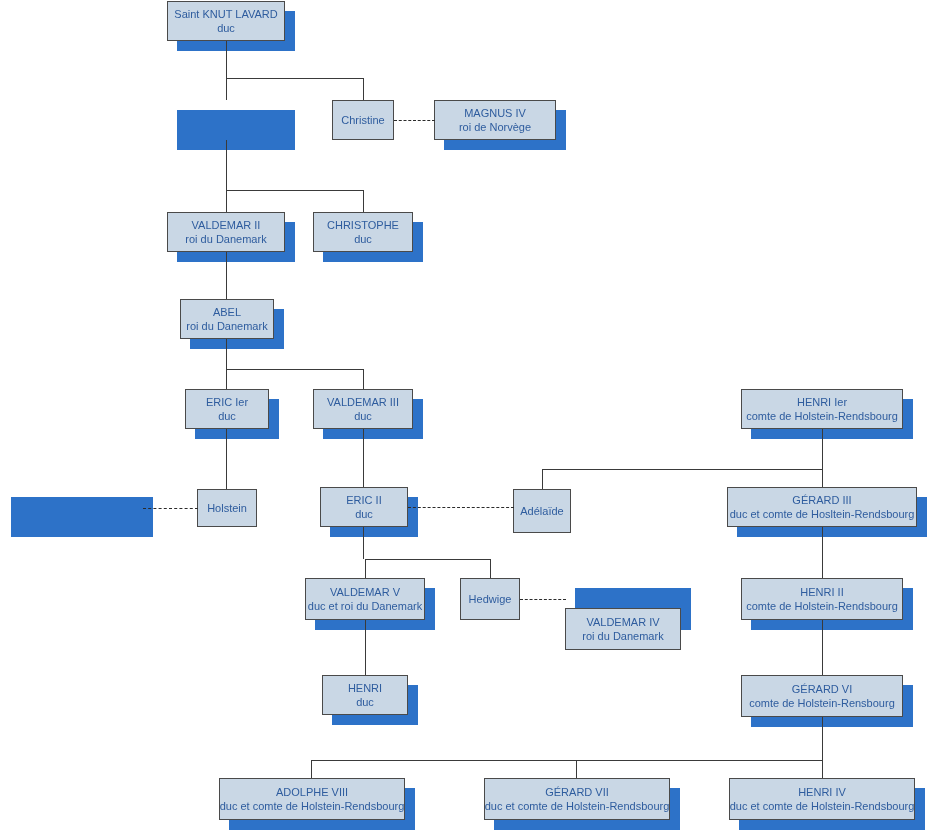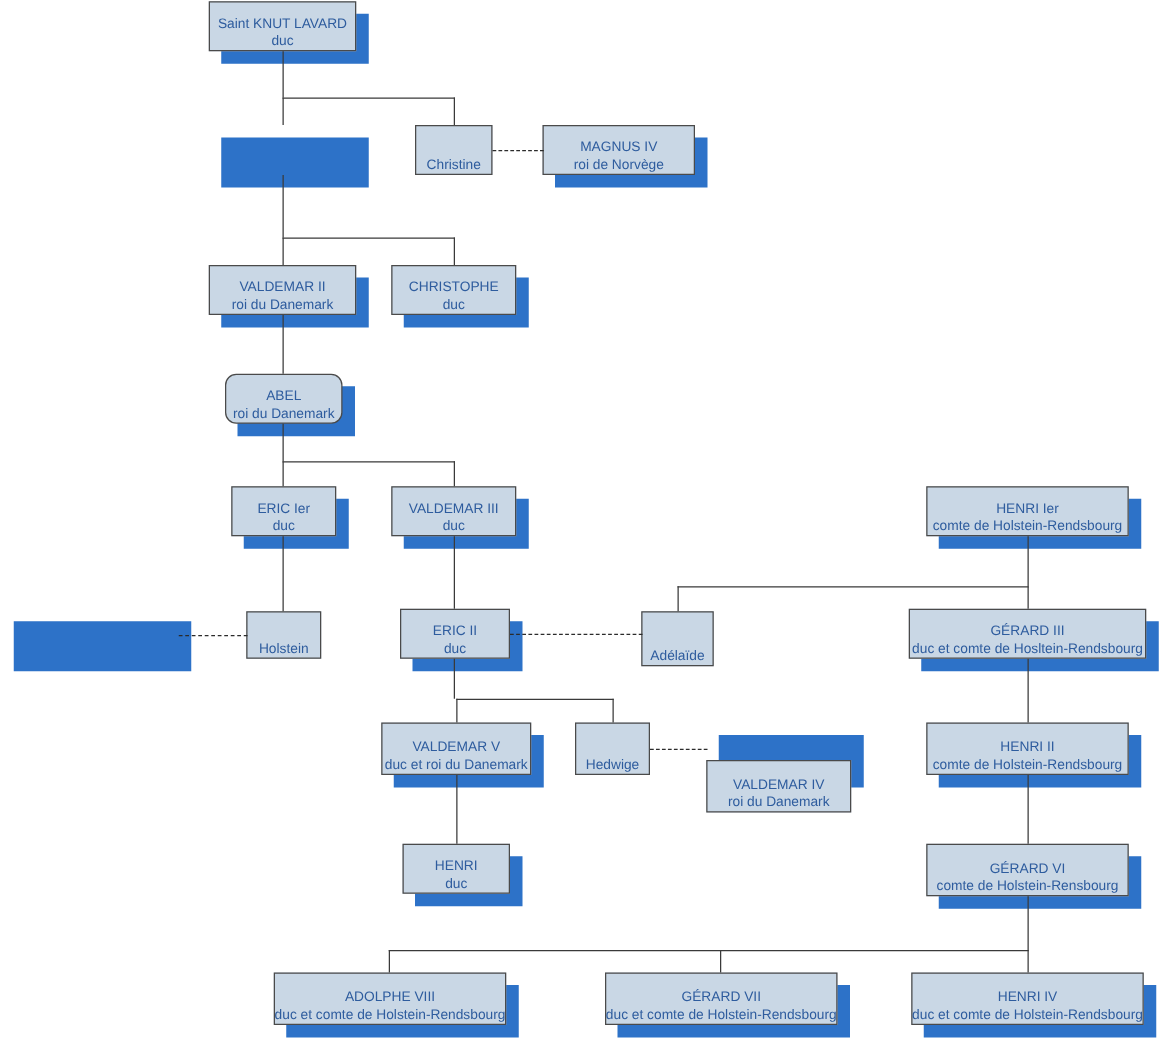--- a/index.html
+++ b/index.html
@@ -18,21 +18,21 @@
   
   .node {
     position: absolute;
     box-sizing: border-box;
     background: #c9d7e5;
     border: 1px solid #4a4a4a;
     color: #2e5c9e;
     display: flex;
     flex-direction: column;
     align-items: center;
-    justify-content: flex-end;
+    justify-content: center;
     text-align: center;
     font-size: 11px;
     line-height: 14px;
     z-index: 5;
     padding: 0 3px;
   }
   .node .l2 { white-space: nowrap; }
   .node .l1 { white-space: nowrap; }
   
   .shadow {
@@ -117,21 +117,21 @@
     <div class="node" style="left: 167px; top: 212px; width: 118px; height: 40px; background: rgb(201, 215, 229); border-color: rgb(74, 74, 74); color: rgb(46, 92, 158);">
       <div class="l1">VALDEMAR II</div>
       <div class="l2">roi du Danemark</div>
     </div>
     <div class="shadow" style="left: 323px; top: 222px; width: 100px; height: 40px; background: rgb(45, 114, 200);"></div>
     <div class="node" style="left: 313px; top: 212px; width: 100px; height: 40px; background: rgb(201, 215, 229); border-color: rgb(74, 74, 74); color: rgb(46, 92, 158);">
       <div class="l1">CHRISTOPHE</div>
       <div class="l2">duc</div>
     </div>
     <div class="shadow" style="left: 190px; top: 309px; width: 94px; height: 40px; background: rgb(45, 114, 200);"></div>
-    <div class="node" style="left: 180px; top: 299px; width: 94px; height: 40px; background: rgb(201, 215, 229); border-color: rgb(74, 74, 74); color: rgb(46, 92, 158); border-radius: 9px;">
+    <div class="node" style="left: 180px; top: 299px; width: 94px; height: 40px; background: rgb(201, 215, 229); border-color: rgb(74, 74, 74); color: rgb(46, 92, 158);">
       <div class="l1">ABEL</div>
       <div class="l2">roi du Danemark</div>
     </div>
     <div class="shadow" style="left: 195px; top: 399px; width: 84px; height: 40px; background: rgb(45, 114, 200);"></div>
     <div class="node" style="left: 185px; top: 389px; width: 84px; height: 40px; background: rgb(201, 215, 229); border-color: rgb(74, 74, 74); color: rgb(46, 92, 158);">
       <div class="l1">ERIC Ier</div>
       <div class="l2">duc</div>
     </div>
     <div class="shadow" style="left: 323px; top: 399px; width: 100px; height: 40px; background: rgb(45, 114, 200);"></div>
     <div class="node" style="left: 313px; top: 389px; width: 100px; height: 40px; background: rgb(201, 215, 229); border-color: rgb(74, 74, 74); color: rgb(46, 92, 158);">

